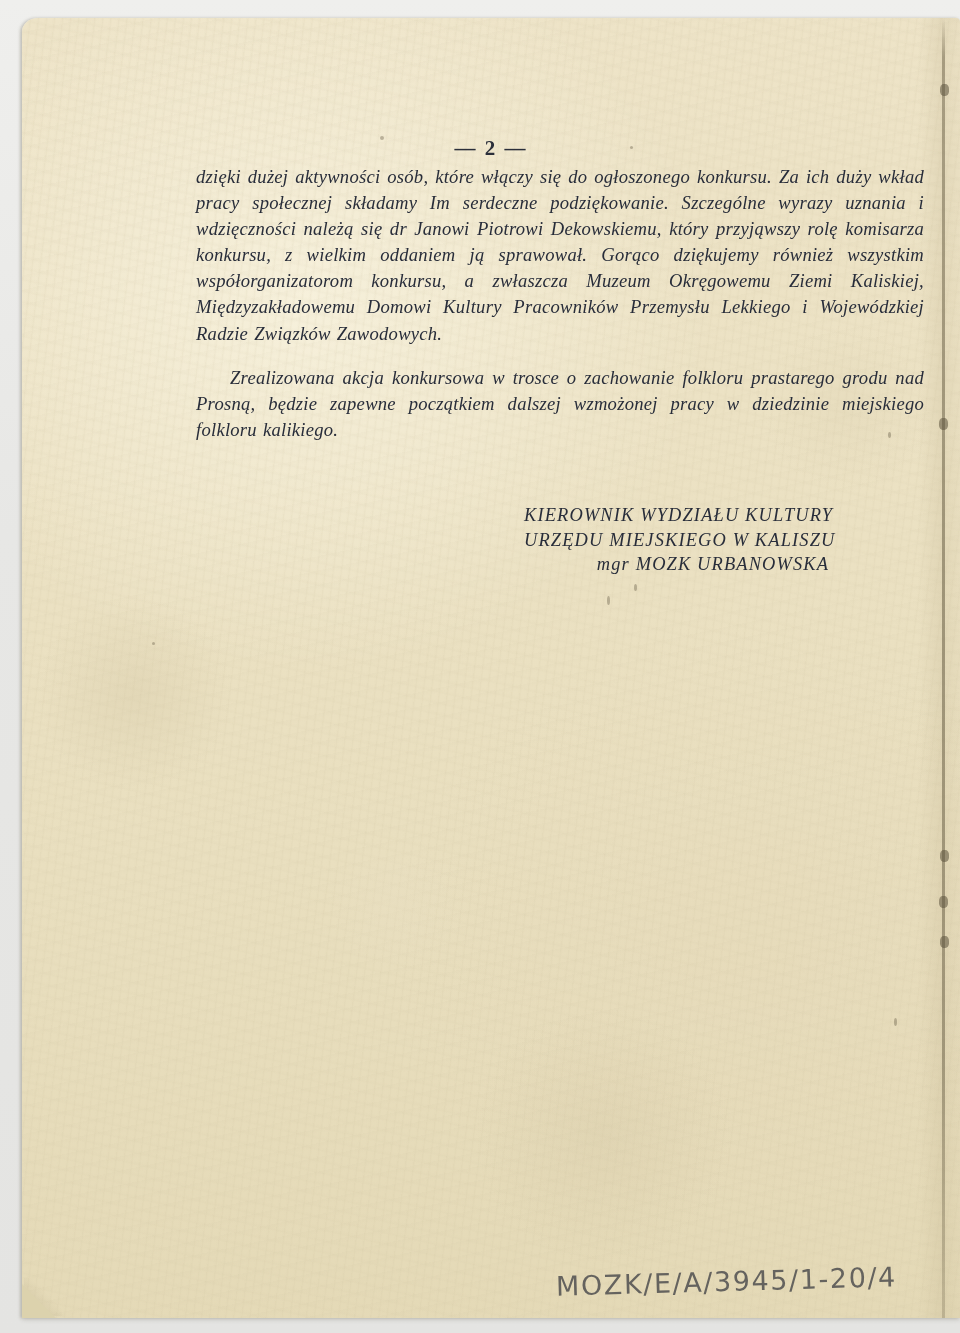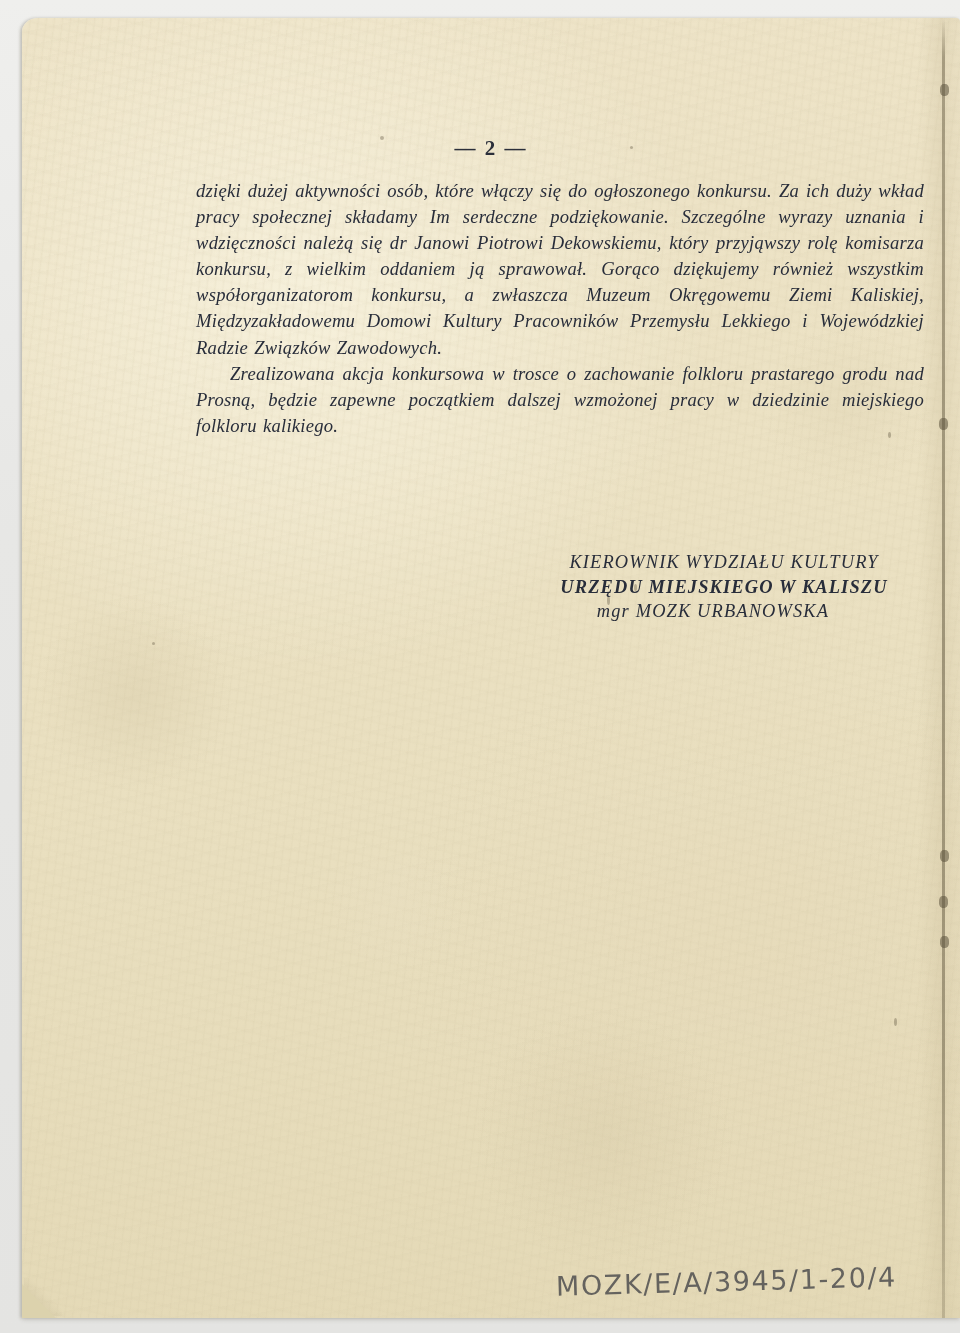--- a/index.html
+++ b/index.html
@@ -146,59 +146,60 @@
     font-family: "Liberation Serif", serif;
     font-weight: bold;
     font-size: 21px;
     letter-spacing: 2px;
     color: #2b2f3a;
   }
 
   .text-block {
     position: absolute;
     left: 174px;
-    top: 160px;
+    top: 146px;
     width: 728px;
   }
 
   .para {
     font-family: "Liberation Serif", serif;
     font-style: italic;
     font-size: 18.6px;
     line-height: 26.1px;
     color: #282d3a;
     text-align: justify;
     margin: 0;
     letter-spacing: 0.25px;
     word-spacing: 1.2px;
     text-rendering: optimizeLegibility;
   }
   .para + .para {
+    margin-top: 18px;
   }
   .para.indent {
     text-indent: 34px;
   }
 
   .signature {
     position: absolute;
     left: 502px;
     top: 485px;
     width: 400px;
     font-family: "Liberation Serif", serif;
     font-style: italic;
     color: #282d3a;
   }
   .sig-line {
     font-size: 18.4px;
     line-height: 24.5px;
     letter-spacing: 1.15px;
     white-space: nowrap;
   }
-  .sig-line.l1 { text-align: center; margin-top: 47px; }
-  .sig-line.l2 { text-align: center; font-weight: bold; }
+  .sig-line.l1 { text-align: left; }
+  .sig-line.l2 { text-align: left; }
   .sig-line.l3 { text-align: center; padding-right: 22px; }
 
   
   .archival-ref {
     position: absolute;
     left: 534px;
     top: 1248px;
     font-family: "DejaVu Sans", sans-serif;
     font-size: 27px;
     color: #4a4a4c;

